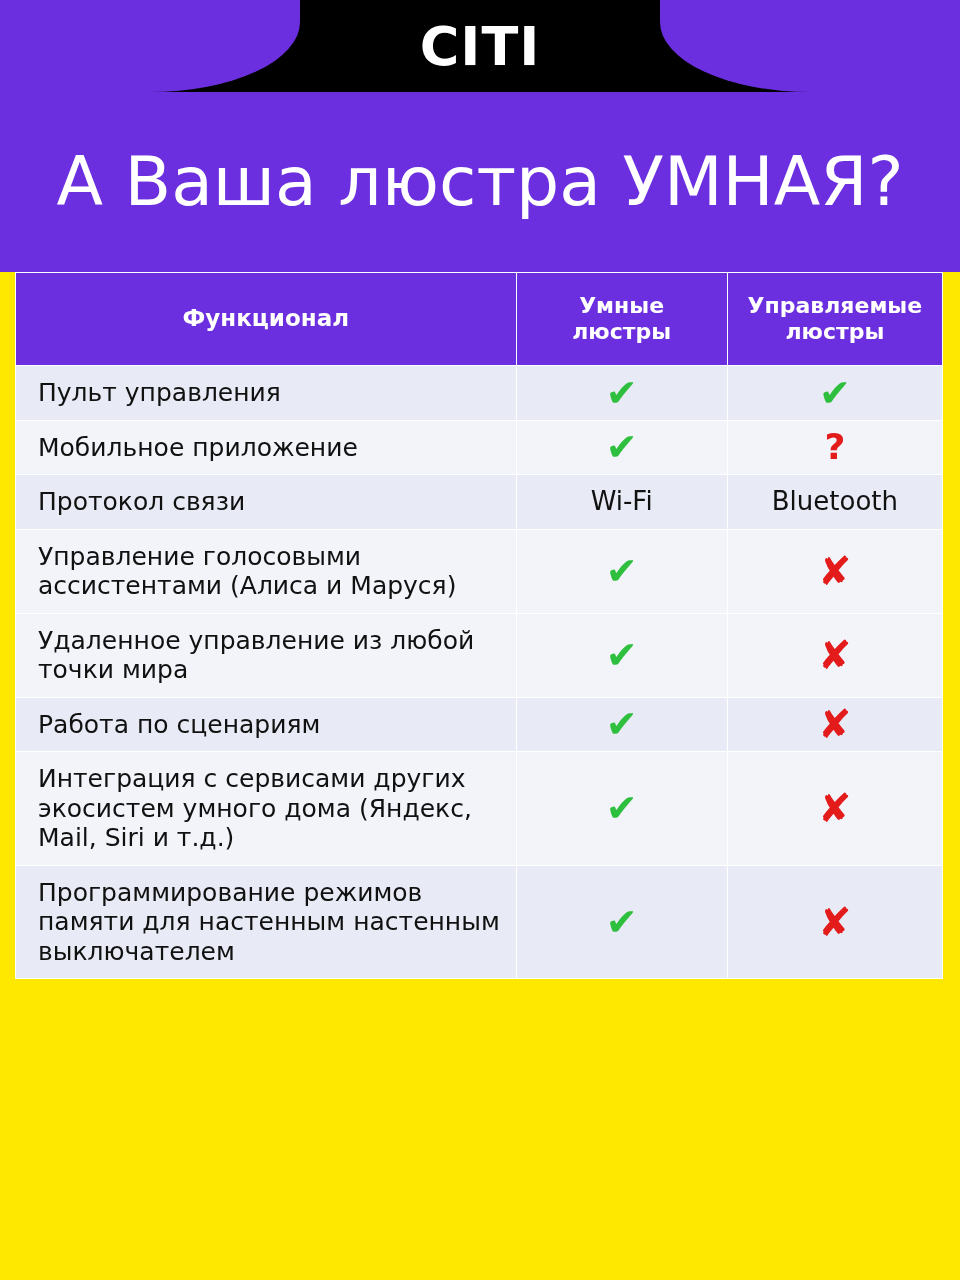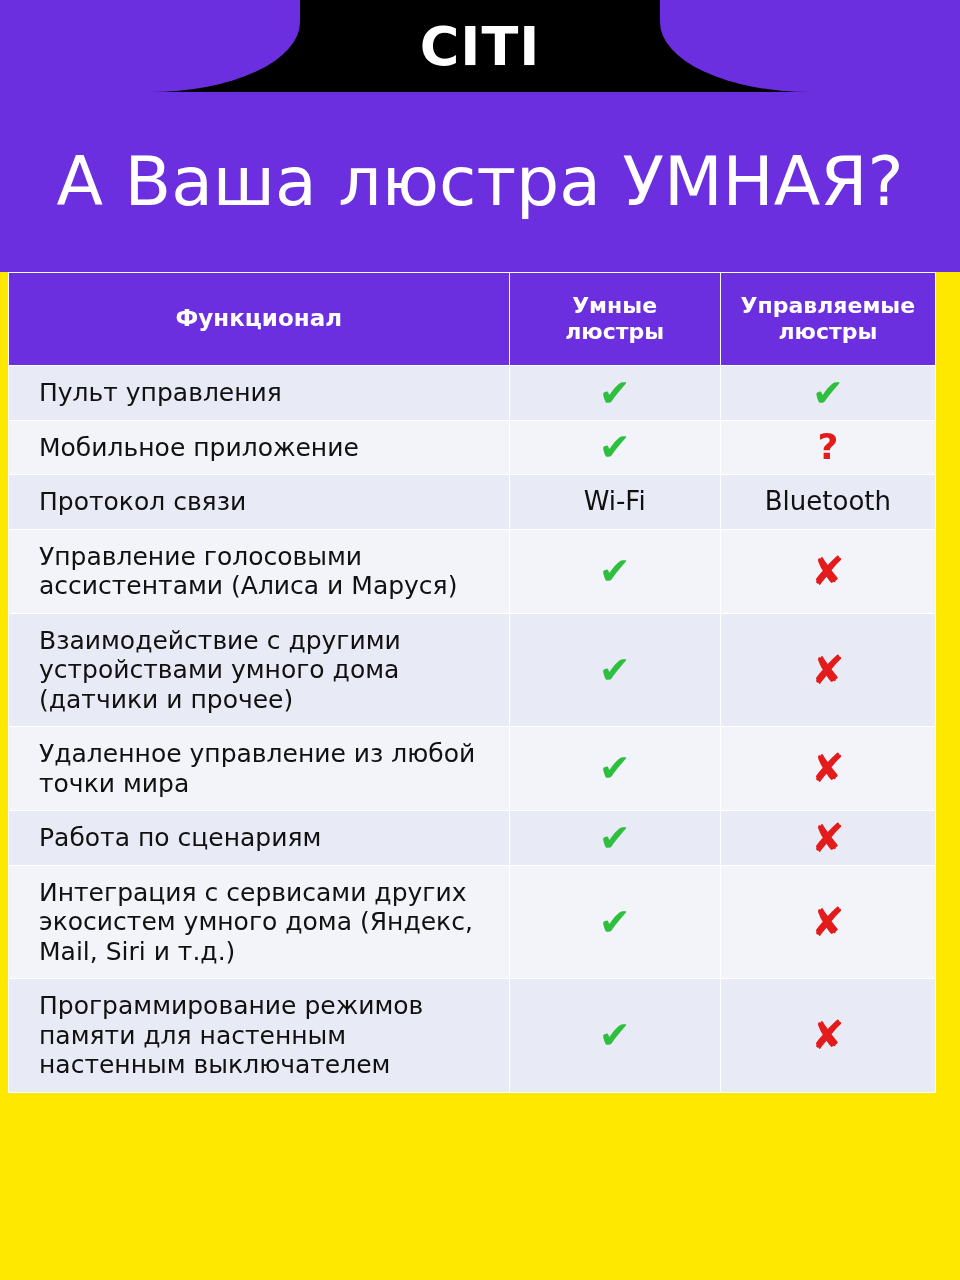--- a/index.html
+++ b/index.html
@@ -96,21 +96,21 @@
     font-size: 68px;
     font-weight: normal;
     font-family: "DejaVu Sans", "Liberation Sans", sans-serif;
     text-align: center;
     line-height: 1.05;
   }
 
   
   .table-wrap {
     position: absolute;
-    left: 8px;
+    left: 15px;
     top: 272px;
     width: 928px;
     border-radius: 15px;
   }
   table.compare {
     border-collapse: collapse;
     width: 928px;
     table-layout: fixed;
   }
   table.compare th,
@@ -139,21 +139,21 @@
 
   tbody td {
     vertical-align: middle;
     color: #111111;
     font-size: 25px;
     line-height: 1.18;
     font-family: "DejaVu Sans", "Liberation Sans", sans-serif;
   }
   tbody td.feature {
     text-align: left;
-    padding: 12px 10px 12px 30px;
+    padding: 12px 10px 12px 22px;
   }
   tbody td.mark {
     text-align: center;
   }
   tbody tr.odd td  { background: #e8ebf5; }
   tbody tr.even td { background: #f2f4fa; }
 
   .check {
     color: #2fbf3f;
     font-size: 38px;
@@ -231,25 +231,20 @@
           <tr class="odd">
             <td class="feature">Протокол связи</td>
             <td class="mark"><span class="textmark">Wi-Fi</span></td>
             <td class="mark"><span class="textmark">Bluetooth</span></td>
           </tr>
           <tr class="even">
             <td class="feature">Управление голосовыми ассистентами (Алиса и Маруся)</td>
             <td class="mark"><span class="check">✔</span></td>
             <td class="mark"><span class="cross">✘</span></td>
           </tr>
-          <tr class="odd">
-            <td class="feature">Взаимодействие с другими устройствами умного дома (датчики и прочее)</td>
-            <td class="mark"><span class="check">✔</span></td>
-            <td class="mark"><span class="cross">✘</span></td>
-          </tr>
           <tr class="even">
             <td class="feature">Удаленное управление из любой точки мира</td>
             <td class="mark"><span class="check">✔</span></td>
             <td class="mark"><span class="cross">✘</span></td>
           </tr>
           <tr class="odd">
             <td class="feature">Работа по сценариям</td>
             <td class="mark"><span class="check">✔</span></td>
             <td class="mark"><span class="cross">✘</span></td>
           </tr>

